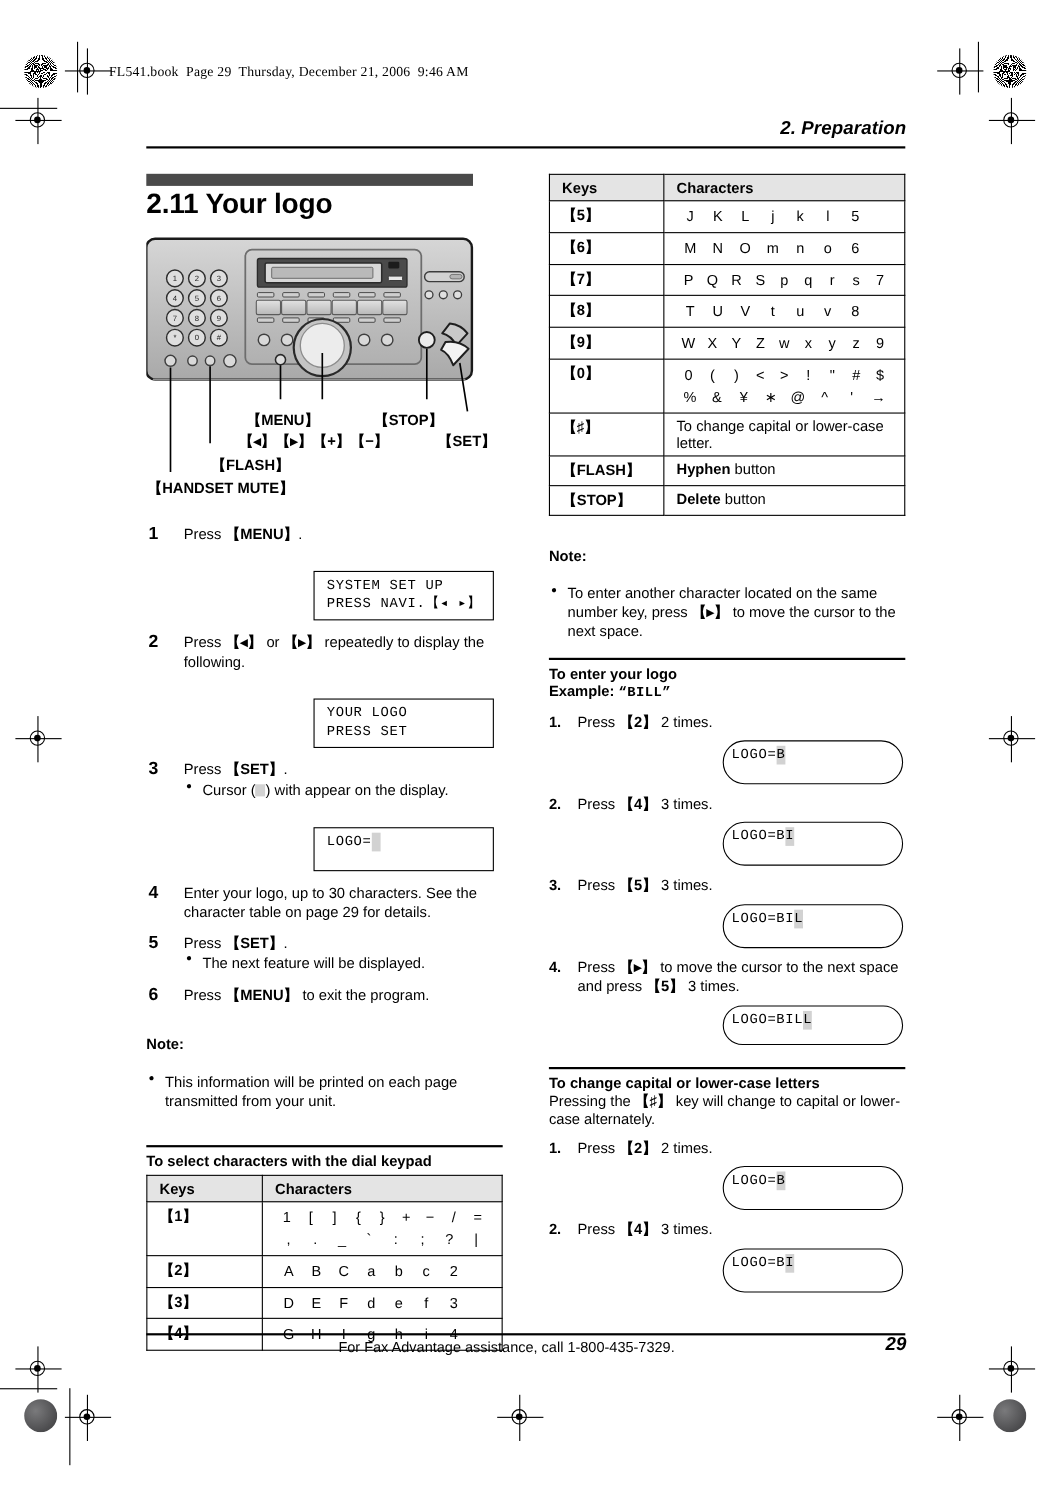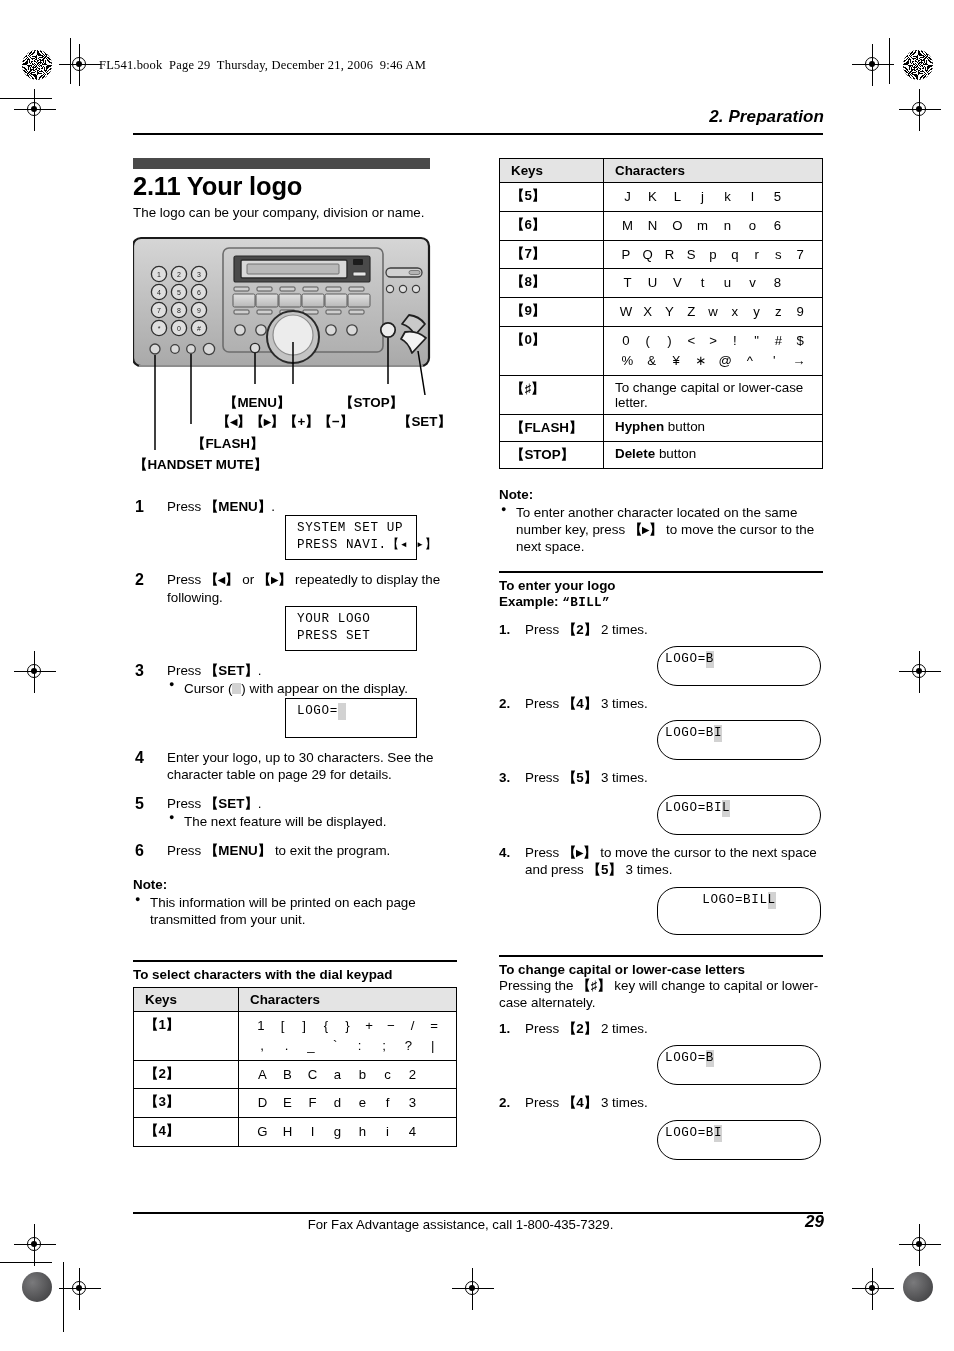--- a/index.html
+++ b/index.html
@@ -149,38 +149,38 @@
     box-sizing: border-box;
     border: 1.4px solid #000;
     font-family: "Liberation Mono", monospace;
     font-size: 12.6px;
     line-height: 1.35;
     padding: 4px 7px 5px 7px;
     letter-spacing: .6px;
     white-space: pre;
     background: #fff;
   }
-  .lcd.l-wide { width: 132px; margin: 0 0 0 152px; padding-left: 11px; }
+  .lcd.l-wide { width: 164px; margin: 25px 0 0 152px; padding-left: 11px; }
   .lcd.r-wide { width: 164px; margin: 8px 0 0 158px; border-radius: 20px; }
   .lcd .cur {
     background: #d2d2d2;
     display: inline-block;
     min-width: 7.6px;
   }
 
   
   .note-title {
-    margin-top: 18px;
+    margin-top: 29px;
     font-size: 13.4px;
     font-weight: bold;
   }
   .bullet {
     position: relative;
     padding-left: 17px;
-    margin-top: 2px;
+    margin-top: 18px;
     font-size: 13.4px;
     line-height: 1.27;
   }
   .bullet::before {
     content: "\25CF";
     position: absolute;
     left: 2px; top: 0px;
     font-size: 9px;
   }
 
@@ -368,21 +368,20 @@
   </div>
 
   <div class="bookinfo">FL541.book  Page 29  Thursday, December 21, 2006  9:46 AM</div>
   <div class="chapter-title">2. Preparation</div>
   <div class="header-rule"></div>
 
   <div class="col-left">
 
     <div class="sec-bar"></div>
     <h1 class="sec-title">2.11 Your logo</h1>
-    <p class="sec-desc">The logo can be your company, division or name.</p>
 
     <div class="fax-wrap">
       <svg class="fax-svg" width="324" height="255" viewBox="0 0 324 255" xmlns="http://www.w3.org/2000/svg">
         <defs>
           <linearGradient id="bodyg" x1="0" y1="0" x2="0" y2="1">
             <stop offset="0%" stop-color="#d6d6d6"></stop>
             <stop offset="55%" stop-color="#bdbdbd"></stop>
             <stop offset="100%" stop-color="#a9a9a9"></stop>
           </linearGradient>
           <linearGradient id="panelg" x1="0" y1="0" x2="0" y2="1">
@@ -796,21 +795,21 @@
     <div class="ostep">
       <span class="onum">3.</span>
       <span>Press </span><span class="key">【5】</span><span> 3 times.</span>
     </div>
     <div class="lcd r-wide" style="height:40px;"><span>LOGO=BI</span><span class="cur">L</span></div>
 
     <div class="ostep">
       <span class="onum">4.</span>
       <span>Press </span><span class="key">【▸】</span><span> to move the cursor to the next space and press </span><span class="key">【5】</span><span> 3 times.</span>
     </div>
-    <div class="lcd r-wide" style="height:48px;text-align:center;"><span>LOGO=BIL</span><span class="cur">L</span></div>
+    <div class="lcd r-wide" style="height:36px;"><span>LOGO=BIL</span><span class="cur">L</span></div>
 
     <div class="ruled-head" style="margin-top:20px;">To change capital or lower-case letters</div>
     <div class="plain-line">
       <span>Pressing the </span><span class="key">【♯】</span><span> key will change to capital or lower-case alternately.</span>
     </div>
 
     <div class="ostep">
       <span class="onum">1.</span>
       <span>Press </span><span class="key">【2】</span><span> 2 times.</span>
     </div>

